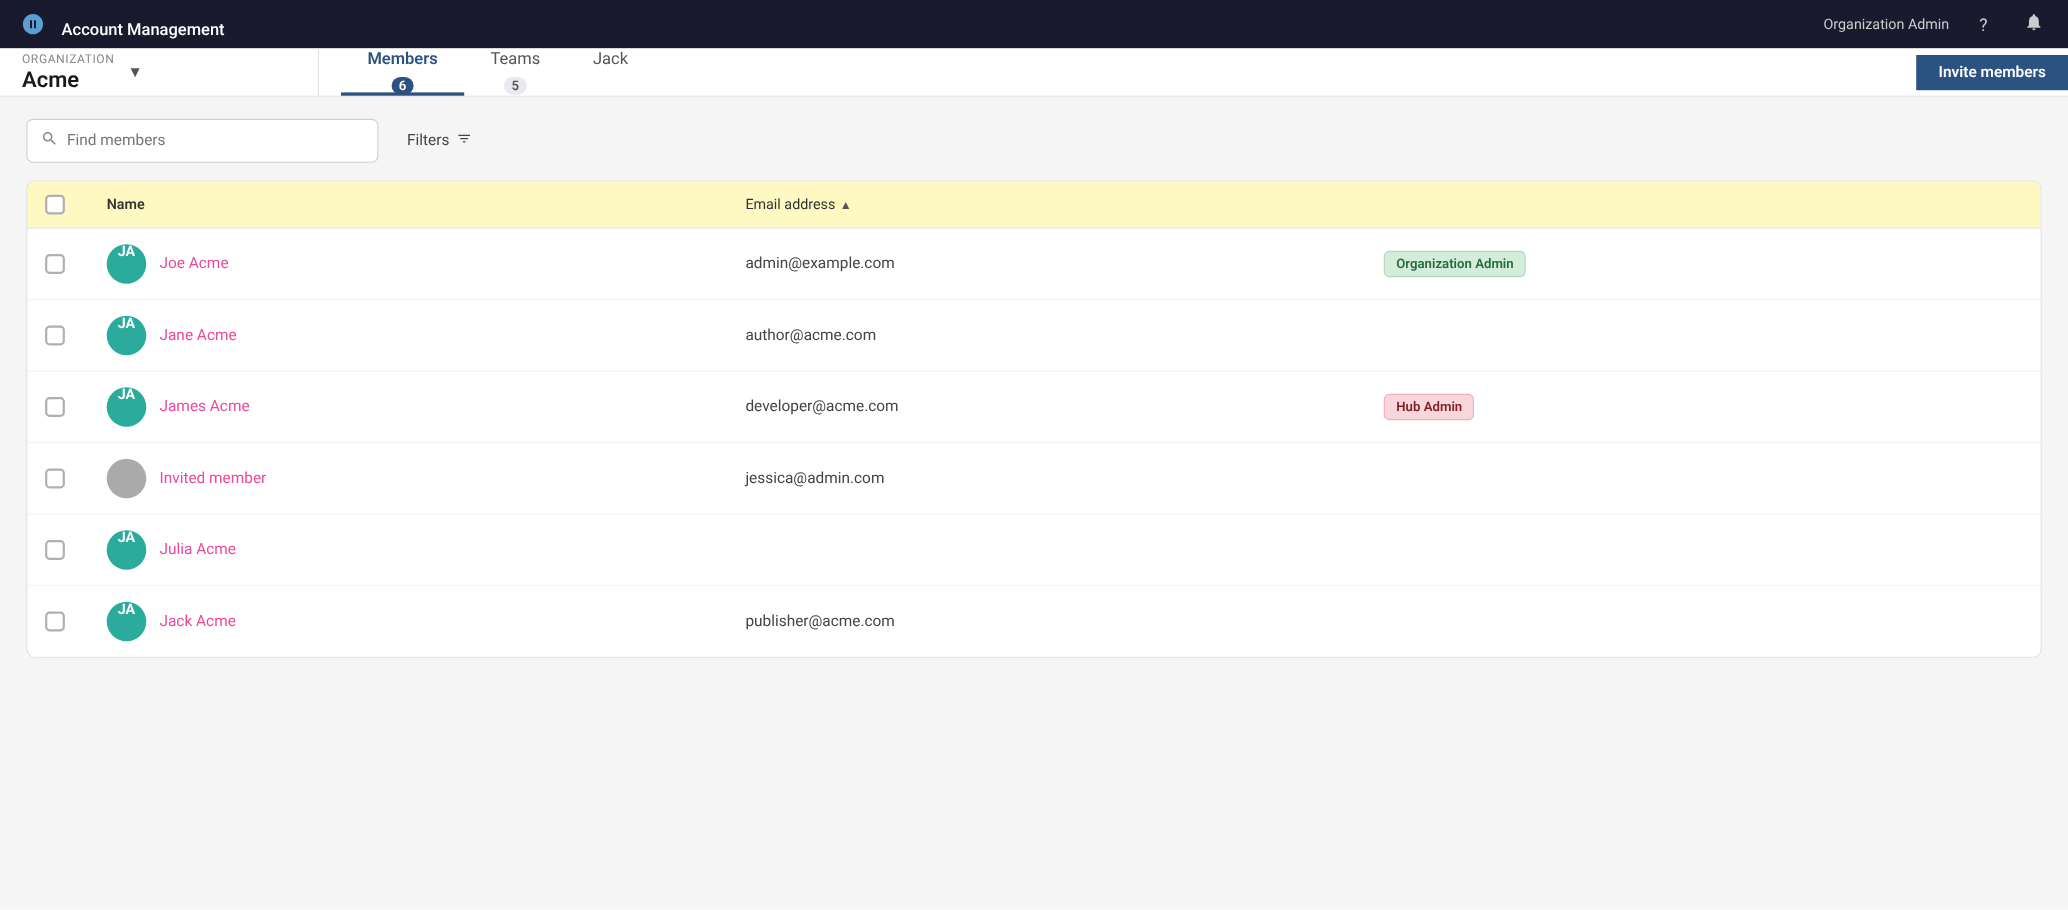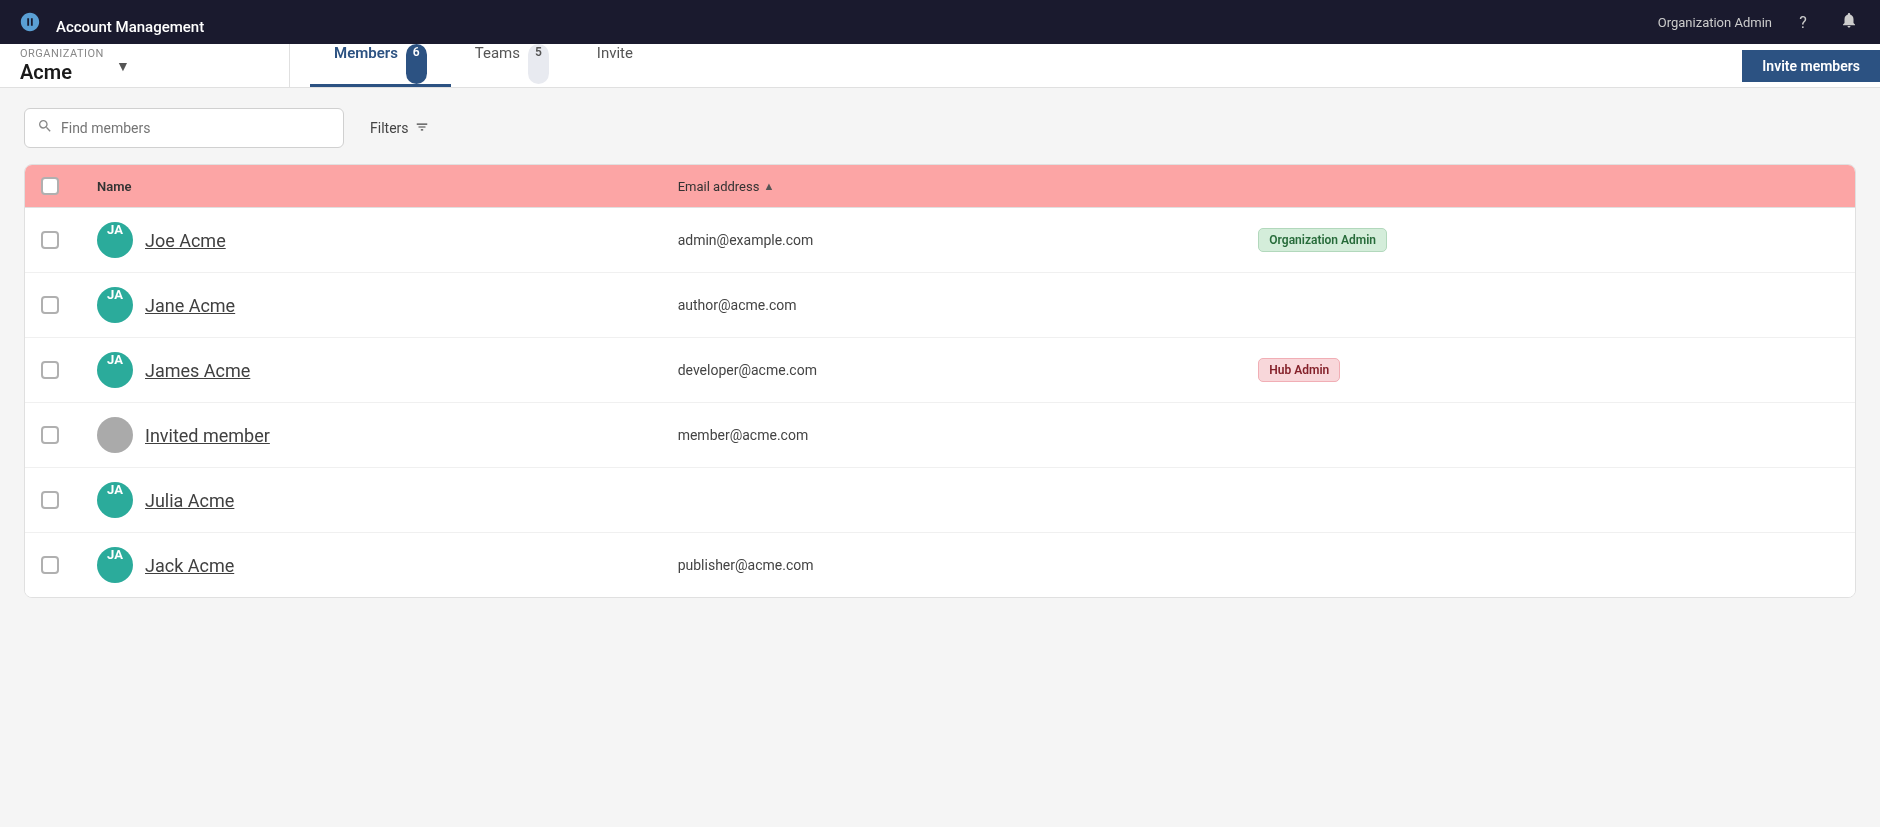--- a/index.html
+++ b/index.html
@@ -120,28 +120,30 @@
 
     .tabs-container {
       display: flex;
       align-items: stretch;
       flex: 1;
       padding: 0 20px;
     }
 
     .tab {
       display: flex;
+      align-items: center;
       gap: 8px;
       padding: 0 24px;
       cursor: pointer;
       font-size: 15px;
       color: #555555;
       border-bottom: 3px solid transparent;
       text-decoration: none;
       position: relative;
+      flex-direction: column;
     }
 
     .tab.active {
       color: #2c5282;
       border-bottom: 3px solid #2c5282;
       font-weight: 600;
     }
 
     .tab-badge {
       background: #e8eaf0;
@@ -231,21 +233,21 @@
       border: 1px solid #e0e0e0;
       overflow: hidden;
     }
 
     .table-header-row {
       display: grid;
       grid-template-columns: 56px 1fr 1fr 1fr;
       align-items: center;
       padding: 12px 16px;
       border-bottom: 1px solid #e0e0e0;
-      background: #fca5a5;
+      background: #fef9c3;
     }
 
     .table-header-row .col-name {
       font-size: 13px;
       font-weight: 600;
       color: #333;
     }
 
     .table-header-row .col-email {
       font-size: 13px;
@@ -307,23 +309,22 @@
     .avatar-teal { background: #2bab9b; }
     .avatar-gray { background: #aaaaaa; }
 
     .member-name-cell {
       display: flex;
       align-items: center;
       gap: 12px;
     }
 
     .member-name-text {
-      font-size: 18px;
-      color: #404040;
-      text-decoration: underline;
+      font-size: 14px;
+      color: #ec4899;
     }
 
     .email-cell {
       font-size: 14px;
       color: #444;
     }
 
     .badge-cell {
       display: flex;
       align-items: center;
@@ -396,21 +397,21 @@
   <div class="tabs-container">
     <div class="tab active">
       <span>Members</span>
       <span class="tab-badge">6</span>
     </div>
     <div class="tab">
       <span>Teams</span>
       <span class="tab-badge">5</span>
     </div>
     <div class="tab">
-      <span>Invite</span>
+      <span>Jack</span>
     </div>
   </div>
 
   <button class="invite-btn">Invite members</button>
 </div>
 
 <div class="main-content">
 
   <div class="search-filters-row">
     <div class="search-box">
@@ -494,21 +495,21 @@
     <div class="table-row">
       <div class="checkbox-cell">
         <div class="checkbox"></div>
       </div>
       <div class="member-name-cell">
         <div class="avatar avatar-gray">
           <span></span>
         </div>
         <span class="member-name-text">Invited member</span>
       </div>
-      <div class="email-cell">member@acme.com</div>
+      <div class="email-cell">jessica@admin.com</div>
       <div class="badge-cell"></div>
     </div>
 
     <div class="table-row">
       <div class="checkbox-cell">
         <div class="checkbox"></div>
       </div>
       <div class="member-name-cell">
         <div class="avatar avatar-teal">
           <span>JA</span>

